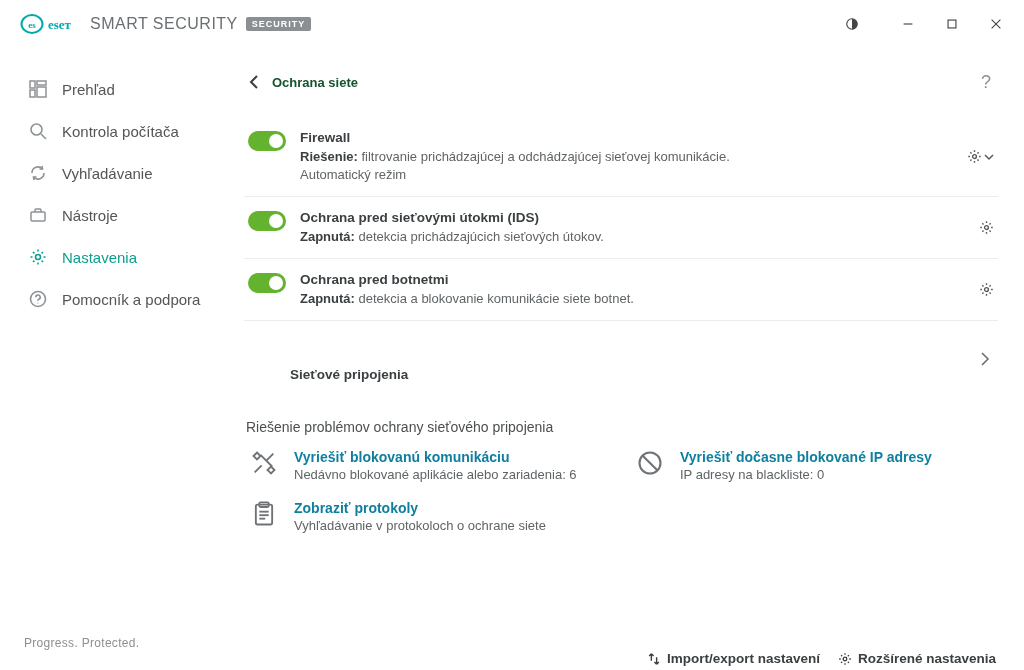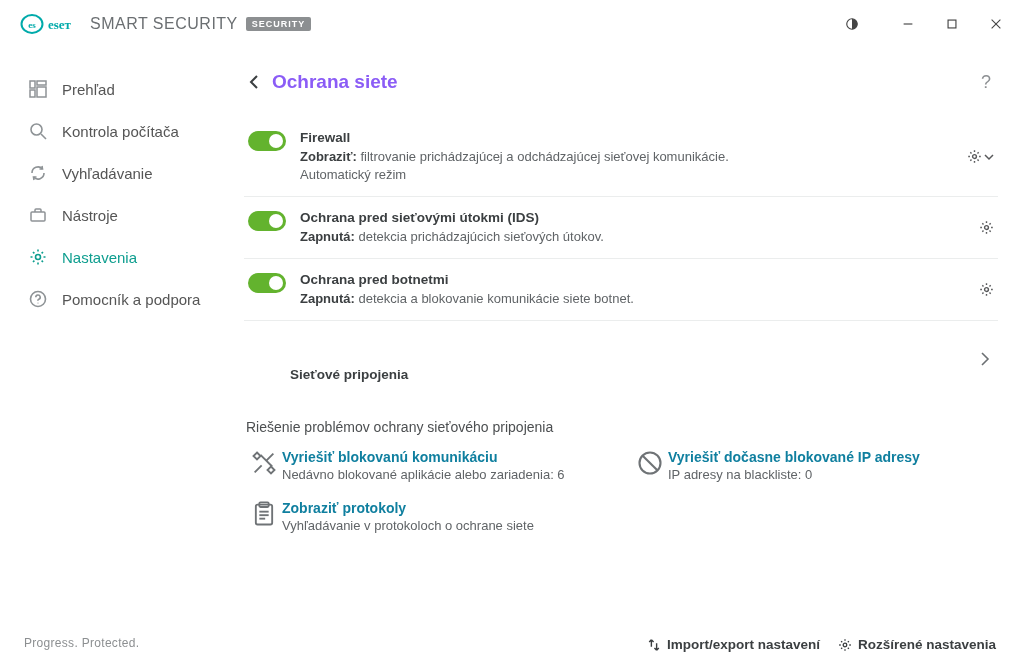--- a/index.html
+++ b/index.html
@@ -22,44 +22,44 @@
   .sidebar-items { flex: 1; }
   .side-item { display: flex; align-items: center; gap: 14px; padding: 11px 8px 11px 28px; font-size: 15px; color: #555; cursor: pointer; }
   .side-item.active { color: #0e9e8f; }
   .side-item .side-icon { width: 20px; height: 20px; display: flex; align-items: center; justify-content: center; color: #8e9396; }
   .side-item.active .side-icon { color: #0e9e8f; }
   .sidebar-footer { padding: 0 0 20px 24px; font-size: 12px; color: #8c8f91; letter-spacing: .3px; }
   
   .main { flex: 1; padding: 22px 26px 0 12px; display: flex; flex-direction: column; position: relative; }
   .main-header { display: flex; align-items: center; gap: 8px; margin-bottom: 22px; }
   .back-btn { width: 20px; height: 20px; display: inline-flex; align-items: center; justify-content: center; color: #444; cursor: pointer; }
-  .page-title { font-size: 19px; font-weight: 600; color: #8b5cf6; }
+  .page-title { font-size: 13px; font-weight: 600; color: #14532d; }
   .help-btn { margin-left: auto; color: #8d9093; font-size: 18px; width: 24px; height: 24px; display:flex; align-items:center; justify-content:center; cursor:pointer; }
   .panel { border-top: 1px solid transparent; }
   .row { display: flex; align-items: flex-start; gap: 14px; padding: 12px 4px 12px 4px; border-bottom: 1px solid #ebeded; }
   .row:last-of-type { border-bottom: 1px solid #ebeded; }
   .toggle { position: relative; width: 38px; height: 20px; background: #63b32e; border-radius: 10px; flex: none; margin-top: 2px; cursor: pointer; }
   .toggle::after { content: ""; position: absolute; width: 14px; height: 14px; background: #fff; border-radius: 50%; top: 3px; right: 3px; }
   .row-body { flex: 1; font-size: 13px; line-height: 1.4; }
   .row-title { font-weight: 600; color: #3b3f41; font-size: 13.5px; }
   .row-text { color: #606467; }
   .row-text .status { font-weight: 600; color: #3b3f41; }
   .row-action { width: 28px; display: flex; align-items: center; justify-content: flex-end; color: #58595b; cursor: pointer; align-self: center; }
   .row-action.with-caret { width: 40px; gap: 2px; }
   .row-link { padding: 14px 8px 14px 46px; display: flex; align-items: center; justify-content: space-between; border-bottom: 1px solid transparent; cursor: pointer; }
   .row-link .label { font-weight: 600; color: #3b3f41; font-size: 13.5px; margin-top: 32px; }
   .chev { color: #6c7073; }
   .section-title { font-size: 14px; color: #4c4f51; margin: 22px 0 14px 2px; }
   .troubleshoot { display: grid; grid-template-columns: 1fr 1fr; column-gap: 24px; row-gap: 18px; padding-left: 6px; }
-  .ts-item { display: flex; gap: 2px; }
+  .ts-item { display: flex; gap: 14px; }
   .ts-icon { width: 30px; height: 30px; flex: none; color: #6f7376; }
   .ts-title { color: #0f7f9f; font-size: 14px; font-weight: 600; cursor: pointer; }
   .ts-sub { color: #606467; font-size: 13px; margin-top: 2px; }
   
-  .footer { margin-top: auto; display: flex; align-items: flex-end; justify-content: flex-end; gap: 18px; padding: 14px 2px 18px 2px; font-size: 13.5px; color: #3b3f41; }
+  .footer { margin-top: auto; display: flex; align-items: flex-end; justify-content: flex-end; gap: 18px; padding: 14px 2px 4px 2px; font-size: 13.5px; color: #3b3f41; }
   .footer-item { display: inline-flex; align-items: center; gap: 6px; cursor: pointer; font-weight: 600; }
   .footer-item svg { width: 14px; height: 14px; }
   svg { display: block; }
 </style>
 </head>
 <body>
 
 <div class="titlebar">
   <div class="brand">
     <span class="brand-logo">
@@ -176,21 +176,21 @@
       <h1 class="page-title">Ochrana siete</h1>
       <span class="help-btn">?</span>
     </div>
 
     <div class="panel">
 
       <div class="row">
         <div class="toggle"></div>
         <div class="row-body">
           <div class="row-title">Firewall</div>
-          <div class="row-text"><span class="status">Zobraziť:</span> <span>filtrovanie prichádzajúcej a odchádzajúcej sieťovej komunikácie.</span></div>
+          <div class="row-text"><span class="status">Riešenie:</span> <span>filtrovanie prichádzajúcej a odchádzajúcej sieťovej komunikácie.</span></div>
           <div class="row-text">Automatický režim</div>
         </div>
         <div class="row-action with-caret">
           <svg width="15" height="15" viewBox="0 0 18 18" fill="none" stroke="currentColor" stroke-width="1.7">
               <circle cx="9" cy="9" r="2.3"></circle>
               <path d="M9 1.5v2M9 14.5v2M16.5 9h-2M3.5 9h-2M14 4l-1.4 1.4M5.4 12.6 4 14M14 14l-1.4-1.4M5.4 5.4 4 4"></path>
             </svg>
           <svg width="10" height="10" viewBox="0 0 10 10">
               <path d="M1 3l4 4 4-4" fill="none" stroke="currentColor" stroke-width="1.5"></path>
             </svg>

